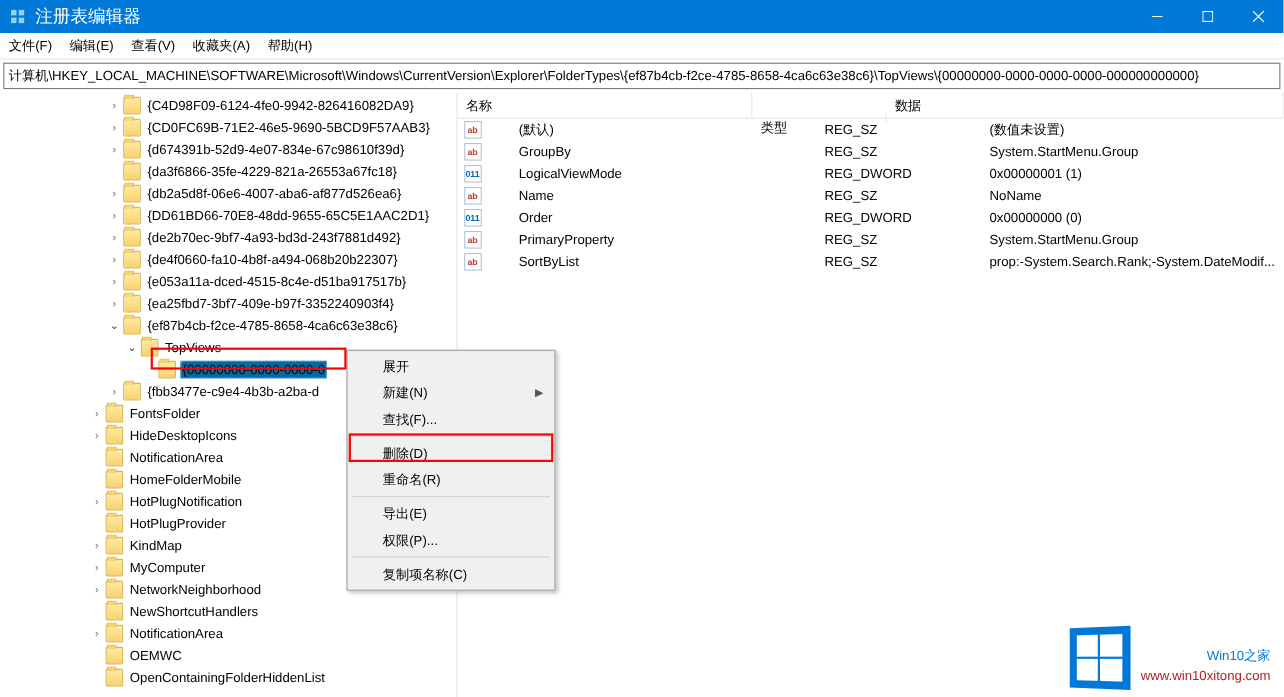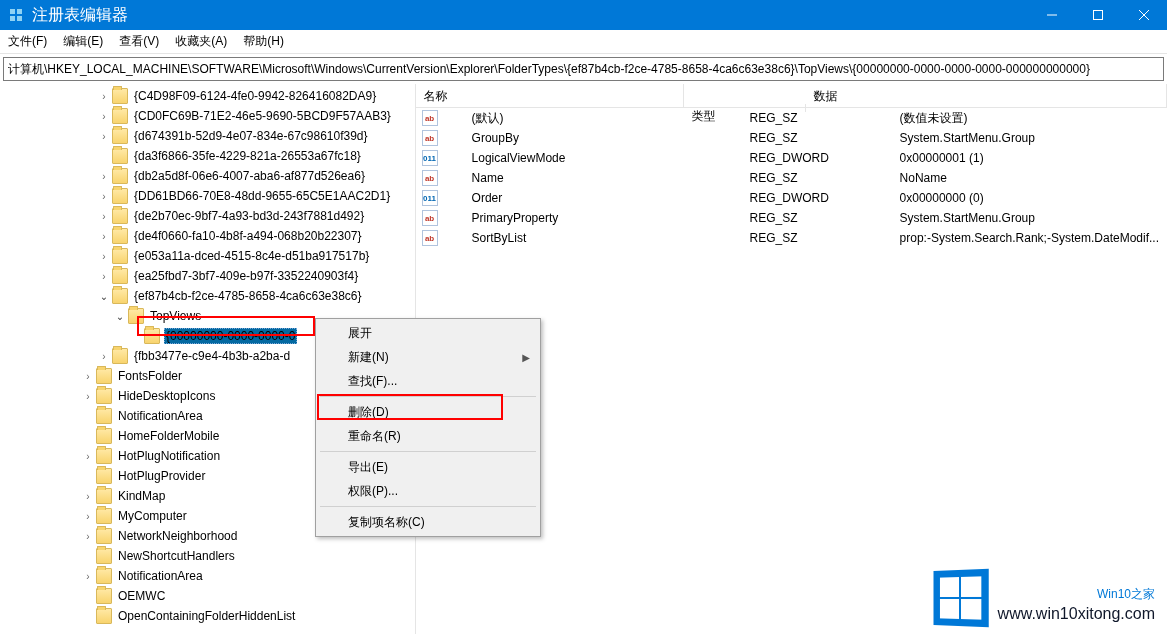--- a/index.html
+++ b/index.html
@@ -41,37 +41,37 @@
 .col.type { width: 122px; margin-top: 20px; }
 .col.data { flex: 1; }
 .vrow { height: 20px; display: flex; align-items: center; gap: 28px; }
 .vrow .vicon { width: 16px; height: 16px; margin: 0 4px 0 6px; display:inline-flex; align-items:center; justify-content:center; background:#fff; border:1px solid #b0c4de; font-size:8px; color:#c0392b; font-weight:bold; }
 .vrow .vicon.bin { color:#0066b3; }
 .vrow .vname { width: 244px; padding-left:2px; overflow:hidden; text-overflow:ellipsis; }
 .vrow .vtype { width: 122px; padding: 0 8px; }
 .vrow .vdata { flex:1; padding: 0 8px; overflow:hidden; text-overflow:ellipsis; white-space:nowrap; }
 
 
-.ctxmenu { position: absolute; left: 315px; top: 318px; width: 226px; background: #f0f0f0; border: 1px solid #a0a0a0; box-shadow: 2px 2px 4px rgba(0,0,0,0.25); padding: 2px; z-index: 50; }
+.ctxmenu { position: absolute; left: 315px; top: 318px; width: 190px; background: #f0f0f0; border: 1px solid #a0a0a0; box-shadow: 2px 2px 4px rgba(0,0,0,0.25); padding: 2px; z-index: 50; }
 .ctxmenu .citem { height: 24px; display: flex; align-items: center; padding: 0 24px 0 30px; position: relative; }
 .ctxmenu .csep { height: 1px; background: #d0d0d0; margin: 3px 2px; }
 .ctxmenu .arrow { position:absolute; right:8px; font-size:10px; color:#555; }
 
 
 .redbox { position: absolute; border: 2px solid #ff0000; pointer-events: none; z-index: 60; }
 
 
 .watermark { position: absolute; right: 12px; bottom: 8px; display:flex; align-items:center; gap:10px; z-index: 40; }
 .wmlogo { width:56px; height:56px; background:#0078d7; display:flex; align-items:center; justify-content:center; transform: perspective(120px) rotateY(-10deg); }
 .wmlogo-grid { display:grid; grid-template-columns: 20px 20px; grid-template-rows: 20px 20px; gap:2px; }
 .wmlogo-grid div { background:#fff; }
 .wmtxt { text-align:right; }
 .wmtxt .big { font-size:26px; font-weight:normal; color:#222; }
 .wmtxt .big span { color:#0078d7; }
-.wmtxt .url { font-size:16px; color:#0f172a; }
+.wmtxt .url { font-size:12px; color:#b91c1c; }
 
 
 .pad { display:inline-block; }
 </style>
 </head>
 <body>
 
 <div class="titlebar">
   <span class="icon">
     <svg width="14" height="14" viewBox="0 0 14 14">

